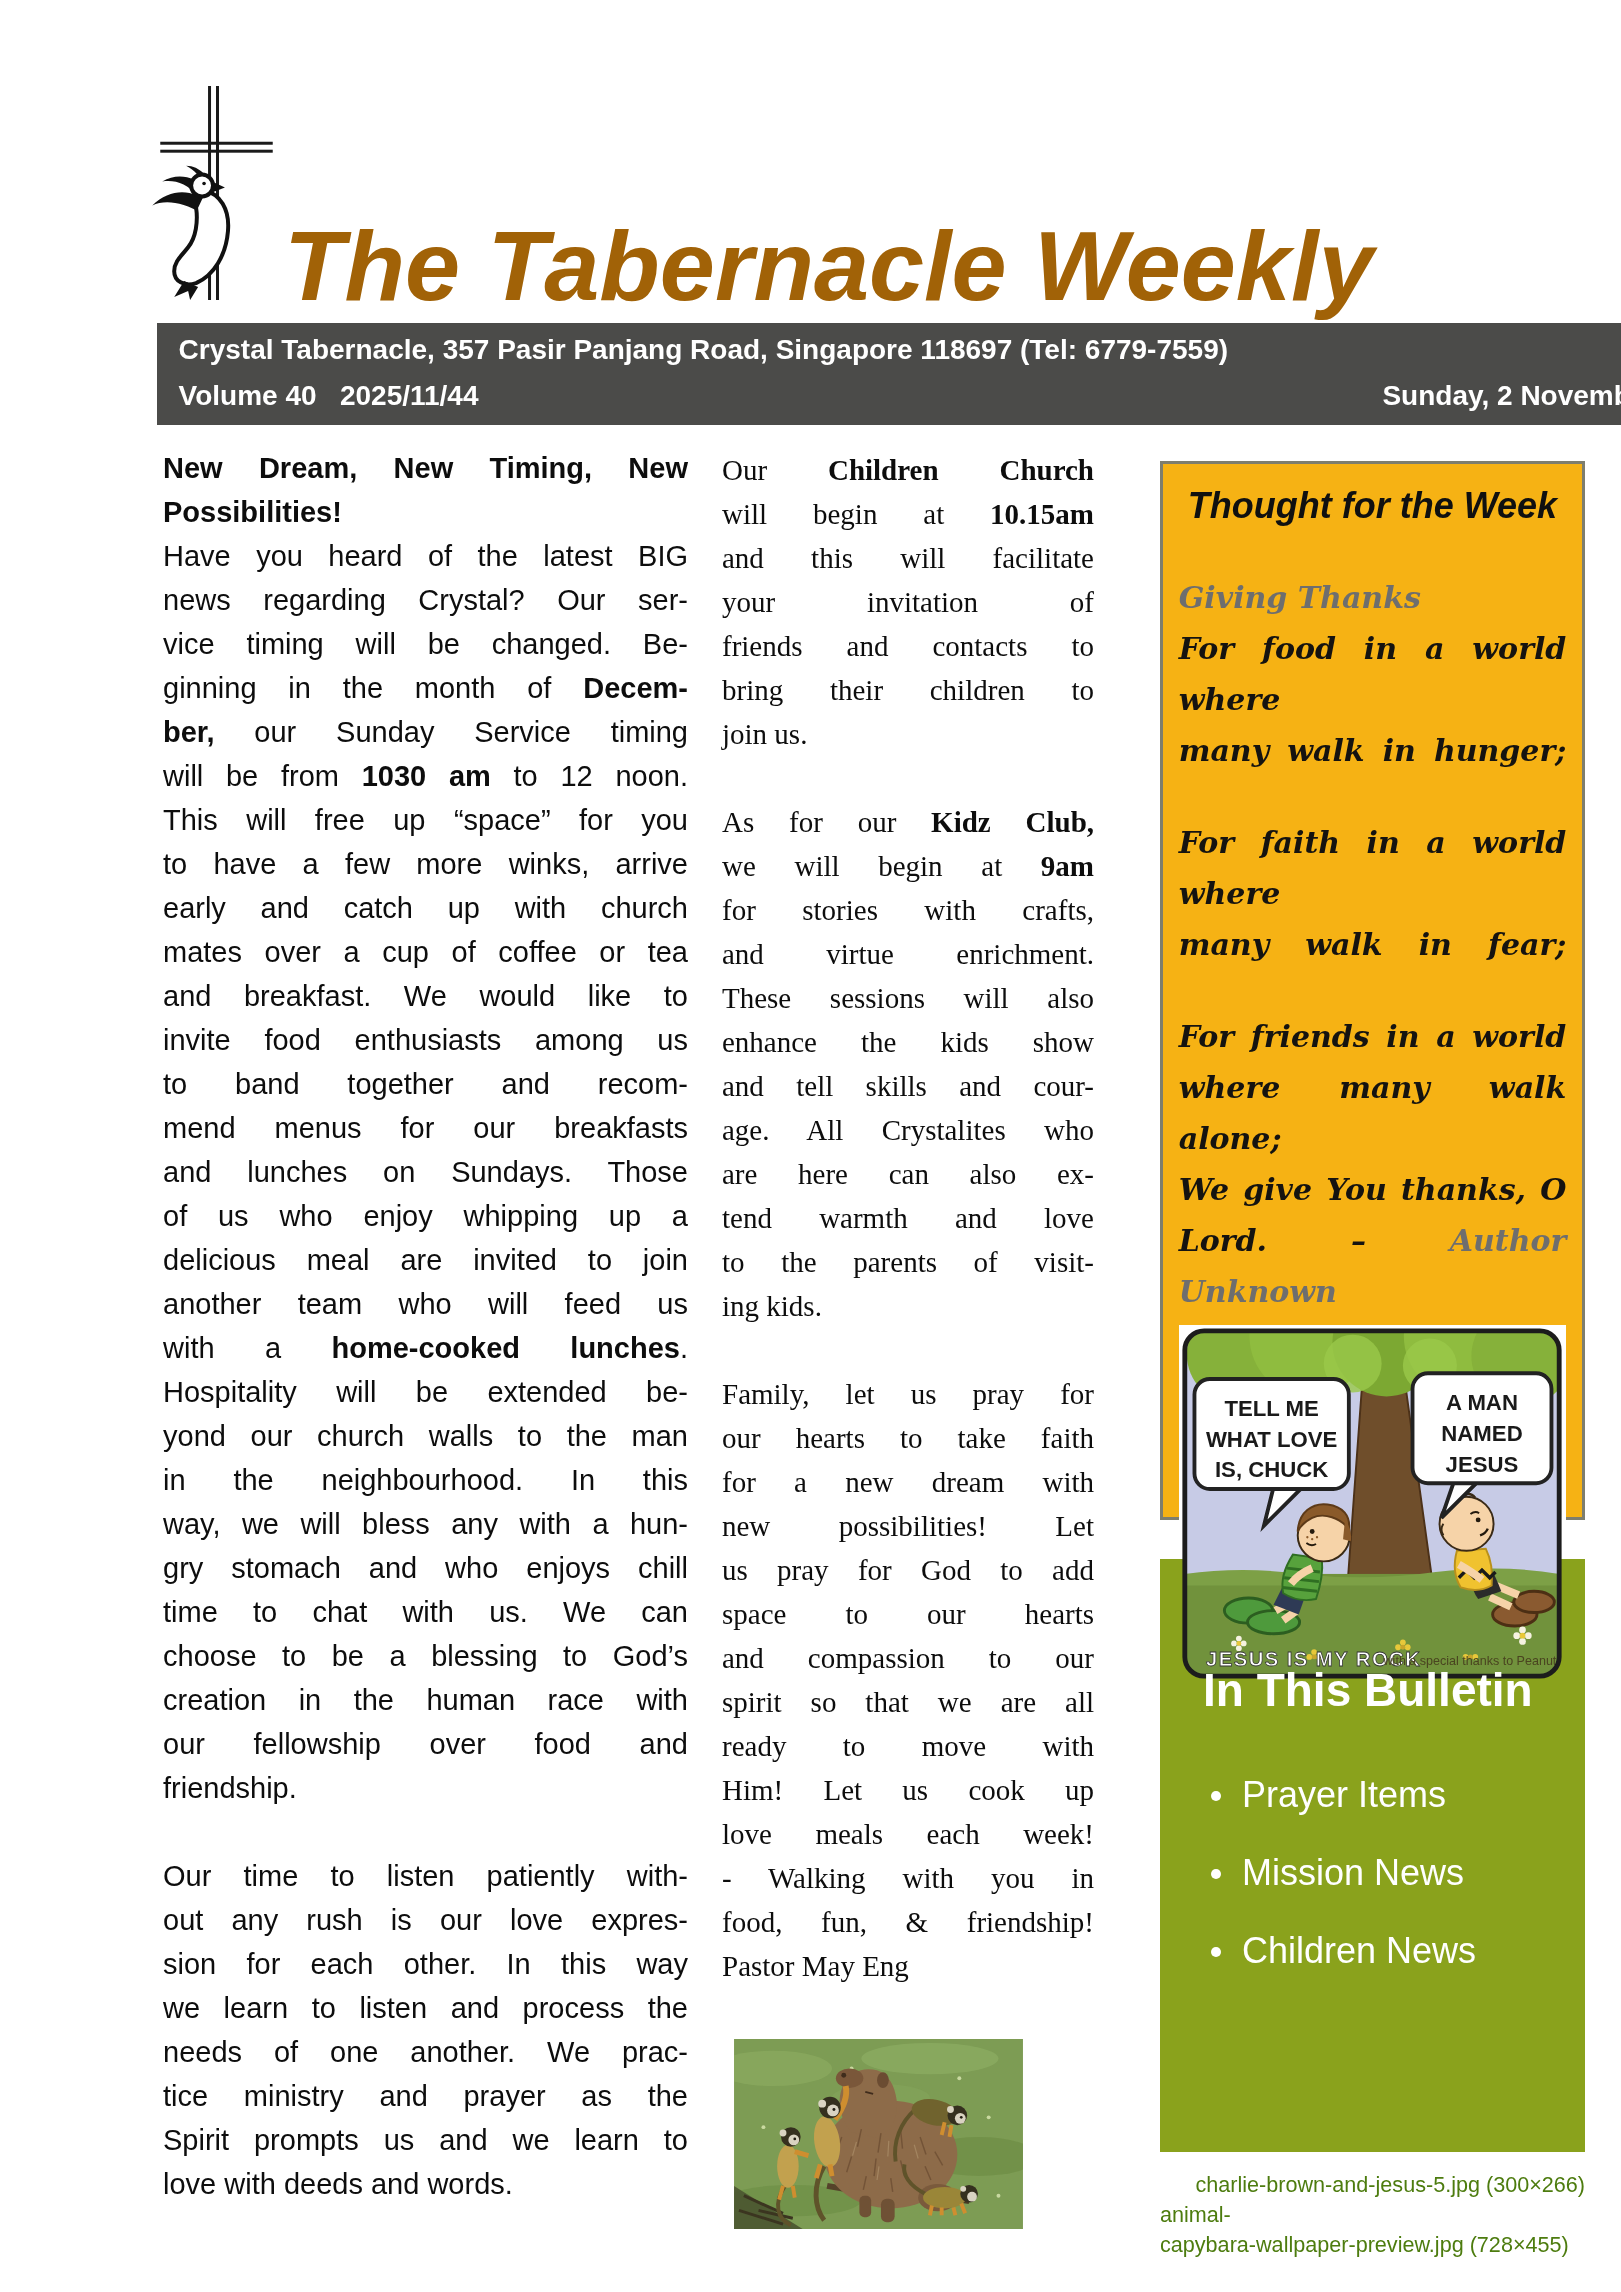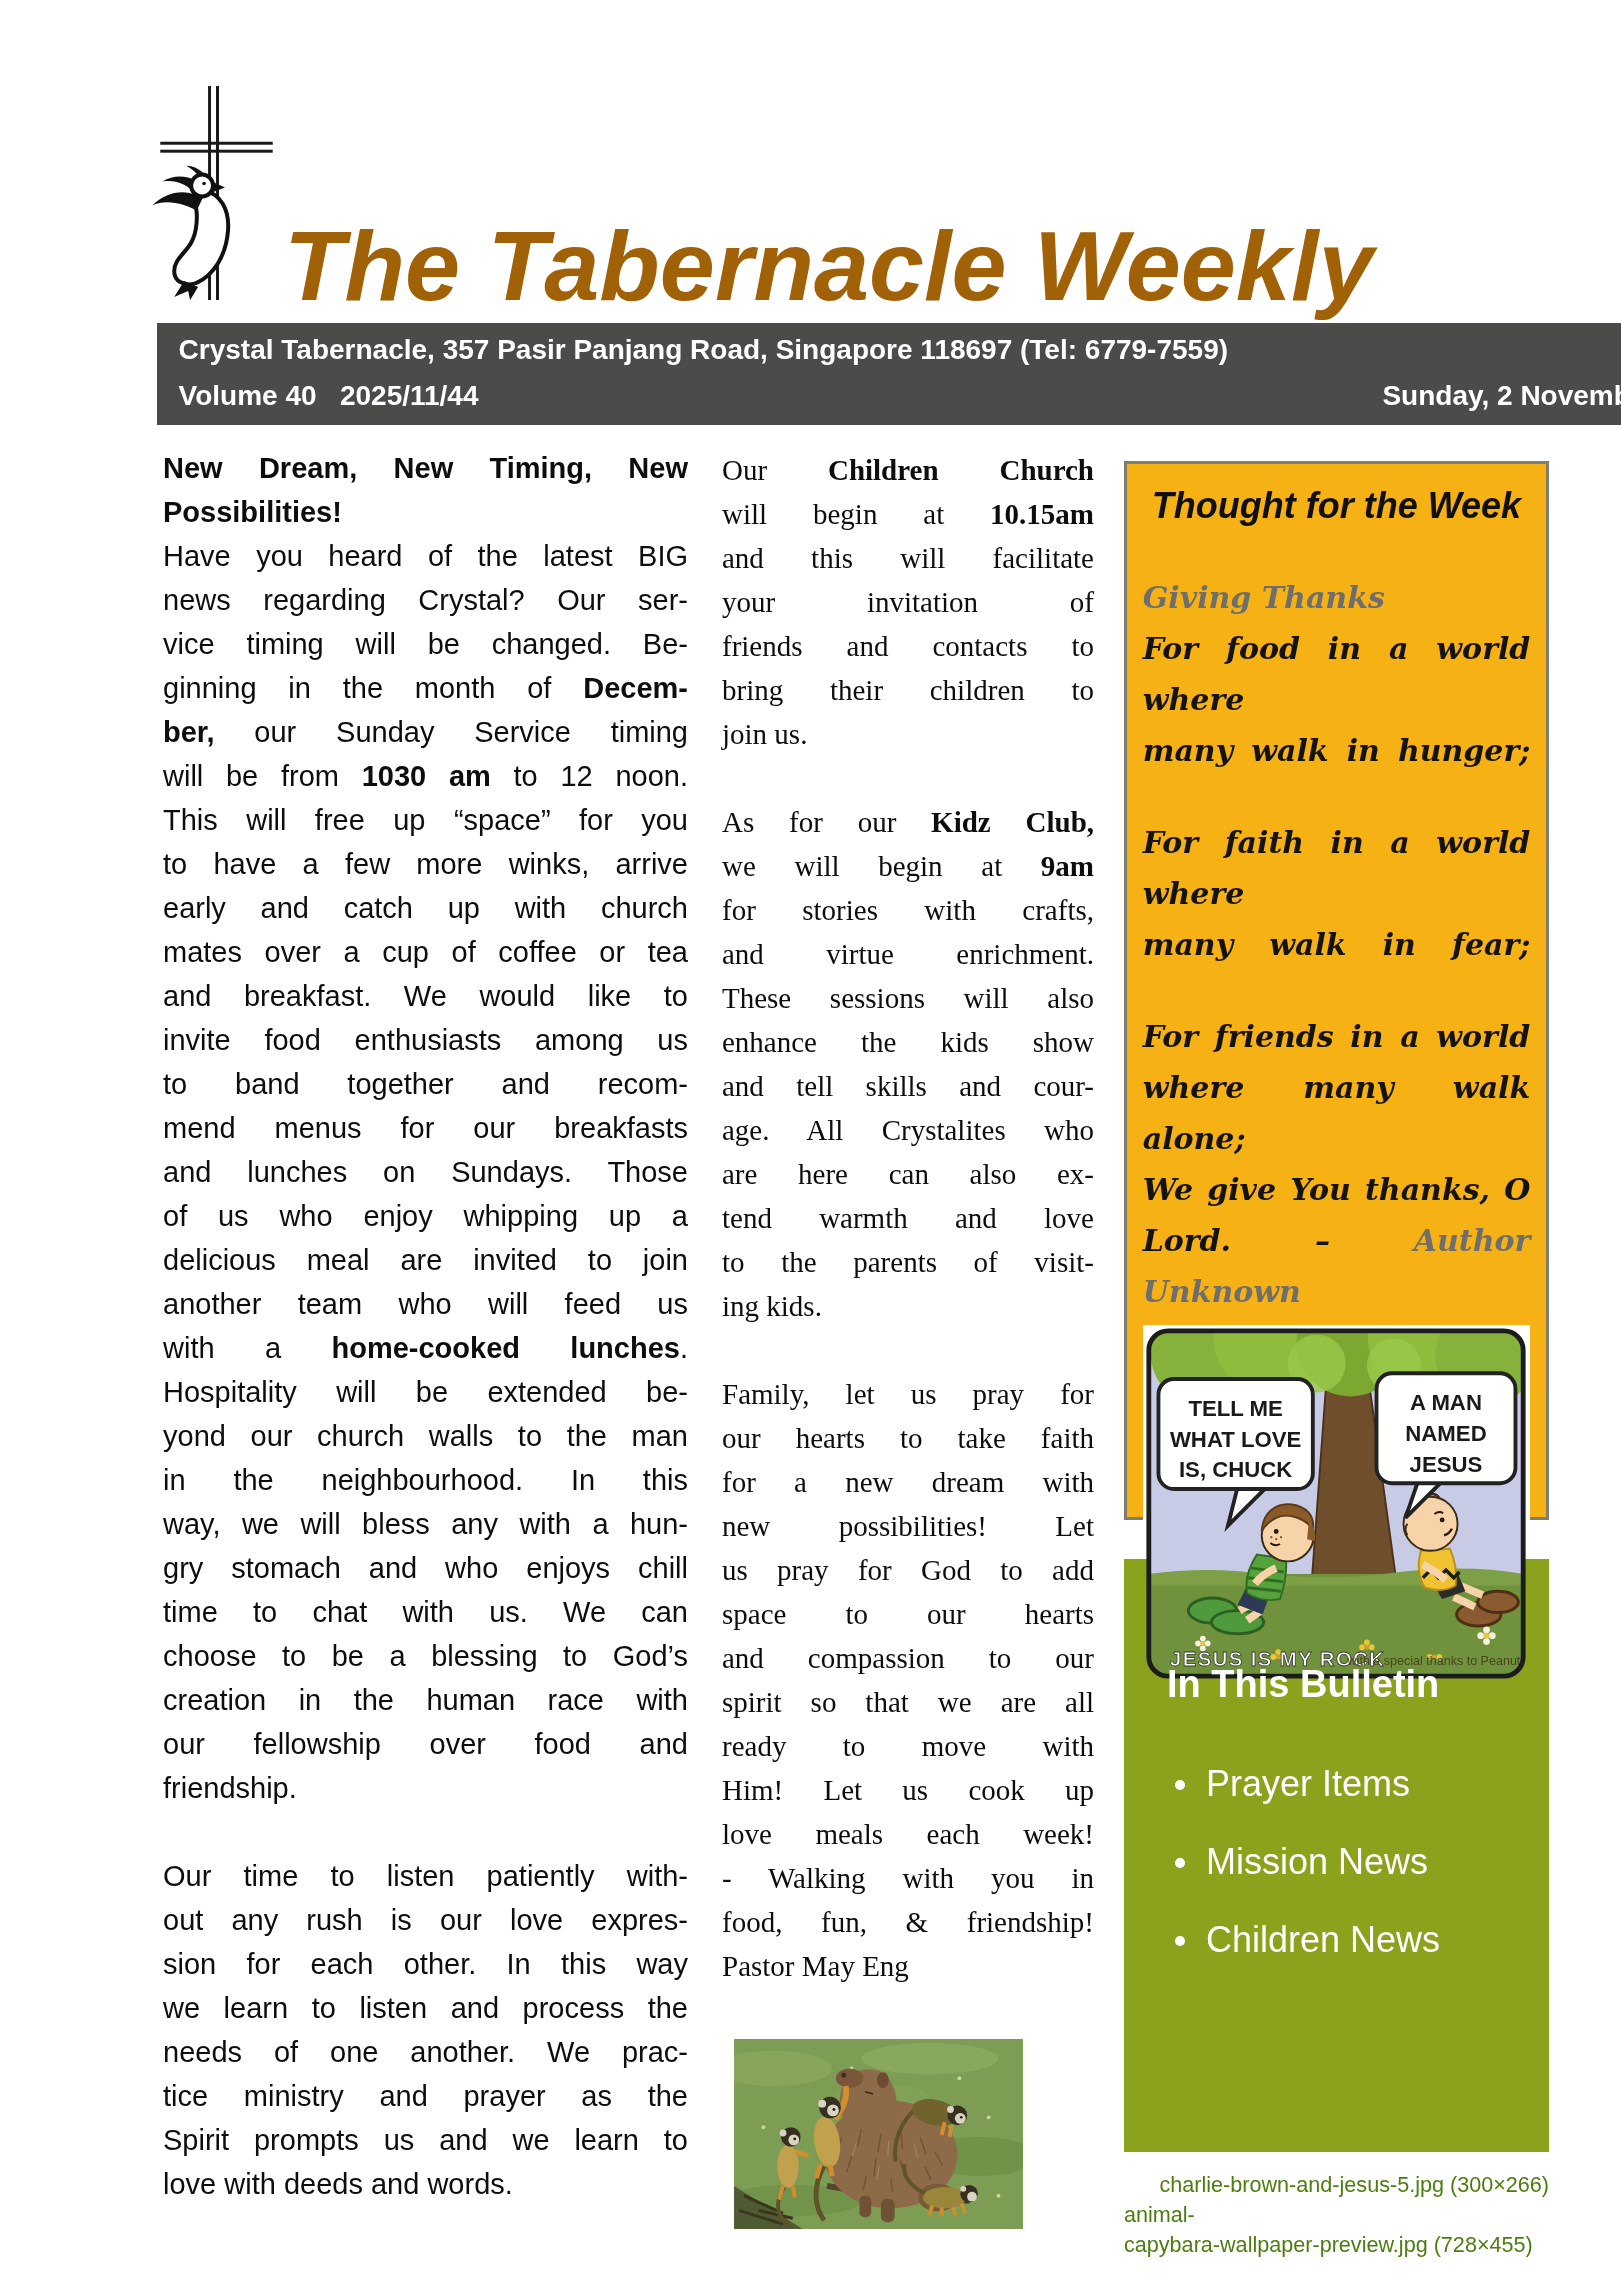--- a/index.html
+++ b/index.html
@@ -15,21 +15,21 @@
   .banner { position:absolute; left:157px; top:323px; width:1592px; box-sizing:border-box;
             background:#4b4b49; color:#fff; padding:9.8px 21.6px 11.8px; font-weight:bold; }
   .banner-row1 { font-size:28px; line-height:34px; }
   .banner-row2 { display:flex; justify-content:space-between; font-size:28px; line-height:34px; margin-top:12.7px; }
   .banner-row2 span { white-space:pre; }
 
   
   .col { position:absolute; }
   .col1 { left:163px; top:446px; width:525px; }
   .col2 { left:722px; top:448px; width:372px;font-family:Liberation Serif, serif; }
-  .col3 { left:1124px; top:461px; width:425px; }
+  .col3 { left:1160px; top:461px; width:425px; }
 
   .jline { font-size:29px; line-height:44px; color:#0d0d0d; text-align:justify; text-align-last:justify; }
   .jline b { font-weight:bold; }
   .jline.last { text-align-last:left; }
   .jline.blank { height:44px; }
 
   .capy-fig { margin:51px 0 0 11.8px; width:289px; height:190px; }
   .capy-fig svg { display:block; }
 
   
@@ -40,21 +40,21 @@
   .script { font-family:"DejaVu Serif", serif; font-style:italic; font-weight:bold; }
   .script .jline { font-size:30px; line-height:51px; color:#151310; }
   .script .jline.blank { height:41px; }
   .gray { color:#6e6e6e; }
   .comic { margin-top:7.8px; background:#fff; }
   .comic svg { display:block; }
 
   
   .bulletin-box { box-sizing:border-box; margin-top:39px; width:425px; height:593px;
                   background:#8aa21c; padding:104px 9.8px 0 43px; }
-  .bulletin-title { color:#fff; font-size:38px; font-weight:bold; }
+  .bulletin-title { color:#fff; font-size:46px; font-weight:bold; }
   .bulletin-list { list-style:none; margin:39px 0 0; padding:0; }
   .bulletin-list li { position:relative; color:#fff; font-size:36px; line-height:78px; padding-left:39px; }
   .bulletin-list li::before { content:''; position:absolute; left:7.8px; top:35px; width:9.8px; height:9.8px;
                               border-radius:50%; background:#fff; }
 
   
   .caption { margin-top:17.6px; }
   .caption .jline { font-size:21.6px; line-height:30px; color:#4d7c0f;
                     text-align:right; text-align-last:left; white-space:pre-wrap; }
 </style>

